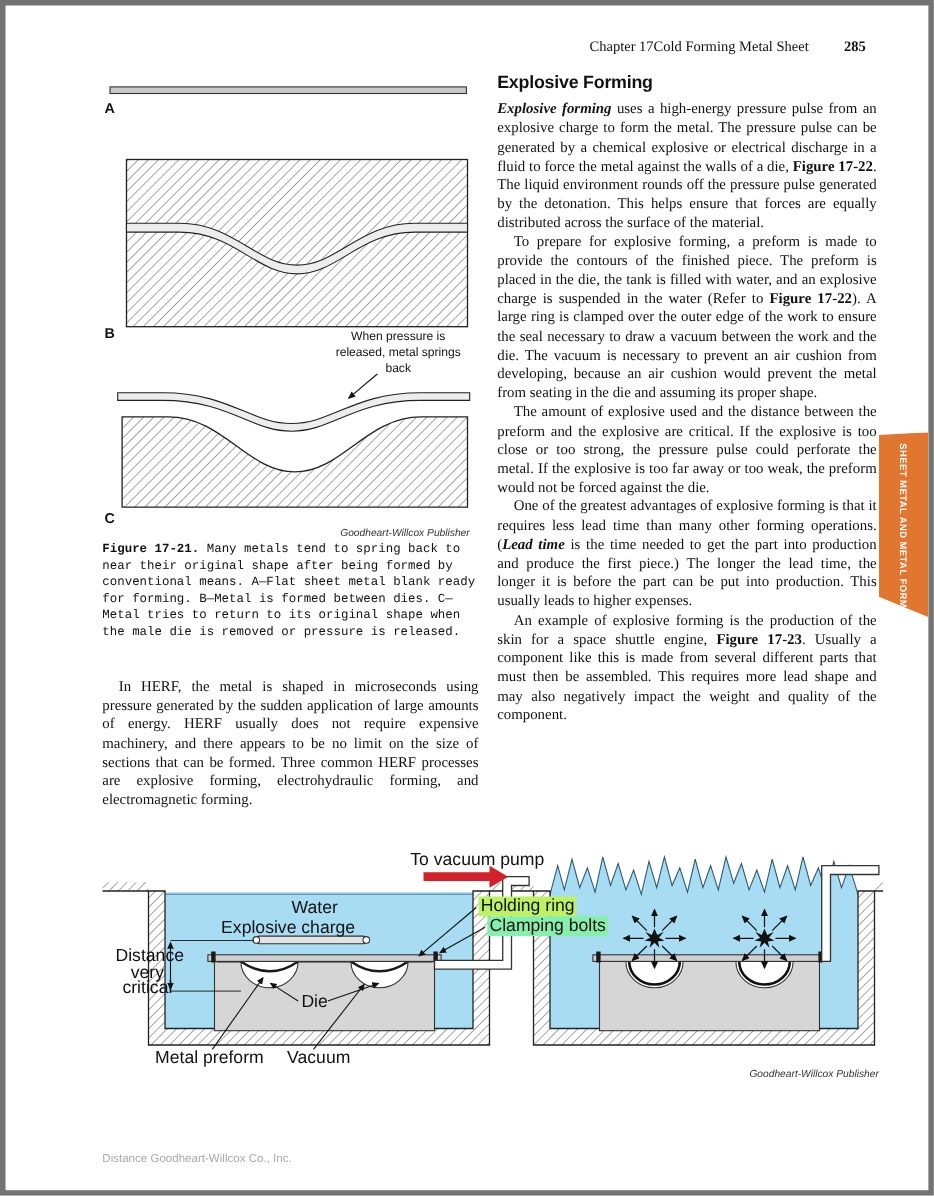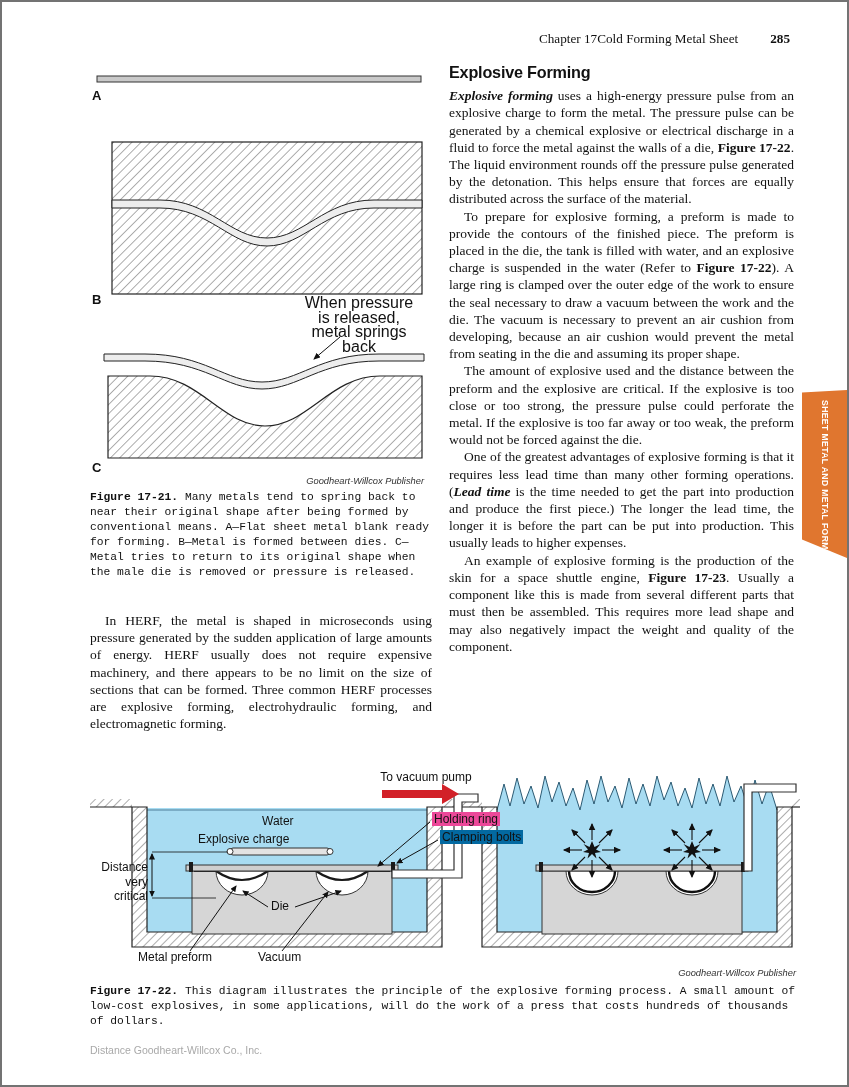--- a/index.html
+++ b/index.html
@@ -1,32 +1,32 @@
 <!DOCTYPE html>
 <html><head>
 <meta charset="utf-8">
 <style>
   *{margin:0;padding:0;box-sizing:border-box}
   html,body{background:#e9e9e9}
-  .page{position:relative;width:849px;height:1087px;background:#fff;border:2px solid #737373;margin:0 auto;overflow:hidden;font-family:"Liberation Serif",serif;color:#111}
+  .page{position:relative;width:849px;height:1087px;background:#fff;border:5px solid #737373;margin:0 auto;overflow:hidden;font-family:"Liberation Serif",serif;color:#111}
   .abs{position:absolute}
   .running-head{top:29px;right:57px;display:flex;align-items:baseline;font-size:13.2px}
   .rh-title{}
   .rh-page{margin-left:32px;font-weight:bold}
   .body-text{font-size:13.5px;line-height:17.2px;text-align:justify}
   .body-text p{text-indent:15px}
   .body-text p.noindent{text-indent:0}
   .section-heading{font-family:"Liberation Sans",sans-serif;font-weight:bold;font-size:16.2px;letter-spacing:-0.2px;margin-bottom:6px}
   .b{font-weight:bold}
   .bi{font-weight:bold;font-style:italic}
   .fig-letter{font-family:"Liberation Sans",sans-serif;font-weight:bold;font-size:13px}
-  .note{font-family:"Liberation Sans",sans-serif;font-size:16px;line-height:14.5px;text-align:center}
+  .note{font-family:"Liberation Sans",sans-serif;font-size:11px;line-height:14.5px;text-align:center}
   .attribution{font-family:"Liberation Sans",sans-serif;font-style:italic;font-size:9.3px;color:#333;text-align:right}
   .caption{font-family:Liberation Mono, monospace;font-size:11.3px;line-height:15px}
-  .fig22-label{position:absolute;font-family:"Liberation Sans",sans-serif;font-size:12px;white-space:nowrap}
+  .fig22-label{position:absolute;font-family:"Liberation Sans",sans-serif;font-size:16px;white-space:nowrap}
   .side-tab{top:388px;right:0;width:45px;height:168px;background:#e0762f;clip-path:polygon(0 1.5%,100% 0,100% 100%,0 89%);color:#fff;display:flex;justify-content:center;padding-top:10px}
   .side-tab span{writing-mode:vertical-rl;font-family:"Liberation Sans",sans-serif;font-weight:bold;font-size:8.6px;letter-spacing:.4px;white-space:nowrap}
   .footer{left:88px;top:1042px;font-family:"Liberation Sans",sans-serif;font-size:10.5px;color:#a9a9a9}
 </style>
 </head>
 <body>
 
 <div class="page">
 
   <div class="abs running-head">
@@ -171,26 +171,25 @@
             <line x1="7" y1="-7" x2="20" y2="-20" marker-end="url(#ar22)"></line>
           </g>
           <path d="M0,-9L2.5,-3L8.5,-6L4,-0.5L9,2L3,3L4.5,8.5L0,4L-4.5,8.5L-3,3L-9,2L-4,-0.5L-8.5,-6L-2.5,-3Z" fill="#111"></path>
         </g>
       </g>
     </svg>
 
     <div class="fig22-label" style="left:280px;top:0;width:112px;text-align:center">To vacuum pump</div>
     <div class="fig22-label" style="left:172px;top:44px">Water</div>
     <div class="fig22-label" style="left:108px;top:62px">Explosive charge</div>
-    <div class="fig22-label" style="left:342px;top:42px;background:#ec4899;padding:0 2px">Holding ring</div>
-    <div class="fig22-label" style="left:350px;top:60px;background:#0369a1;padding:0 2px">Clamping bolts</div>
-    <div class="fig22-label" style="left:0;top:90px;width:58px;text-align:right;white-space:normal;line-height:14.5px">Distance very critical</div>
+    <div class="fig22-label" style="left:342px;top:42px;background:#bef264;padding:0 2px">Holding ring</div>
+    <div class="fig22-label" style="left:350px;top:60px;background:#86efac;padding:0 2px">Clamping bolts</div>
+    <div class="fig22-label" style="left:12px;top:90px;width:58px;text-align:center;white-space:normal;line-height:14.5px">Distance very critical</div>
     <div class="fig22-label" style="left:181px;top:129px">Die</div>
     <div class="fig22-label" style="left:48px;top:180px">Metal preform</div>
     <div class="fig22-label" style="left:168px;top:180px">Vacuum</div>
   </div>
 
   <div class="abs attribution" style="left:88px;top:966px;width:706px">Goodheart-Willcox Publisher</div>
-  <div class="abs caption" style="left:88px;top:982px;width:708px"><span class="b">Figure 17-22.</span><span> This diagram illustrates the principle of the explosive forming process. A small amount of low-cost explosives, in some applications, will do the work of a press that costs hundreds of thousands of dollars.</span></div>
 
   <div class="abs footer">Distance Goodheart-Willcox Co., Inc.</div>
 
 </div>
 
 </body></html>

